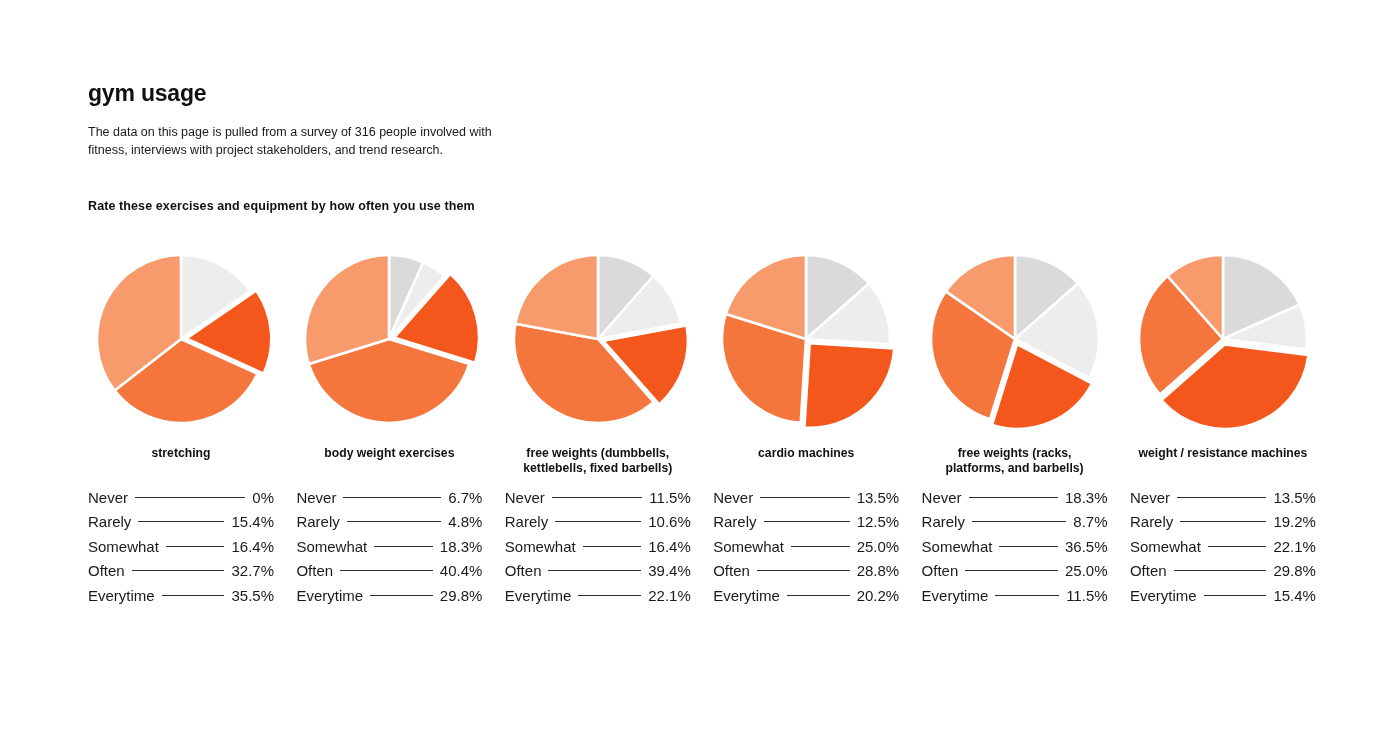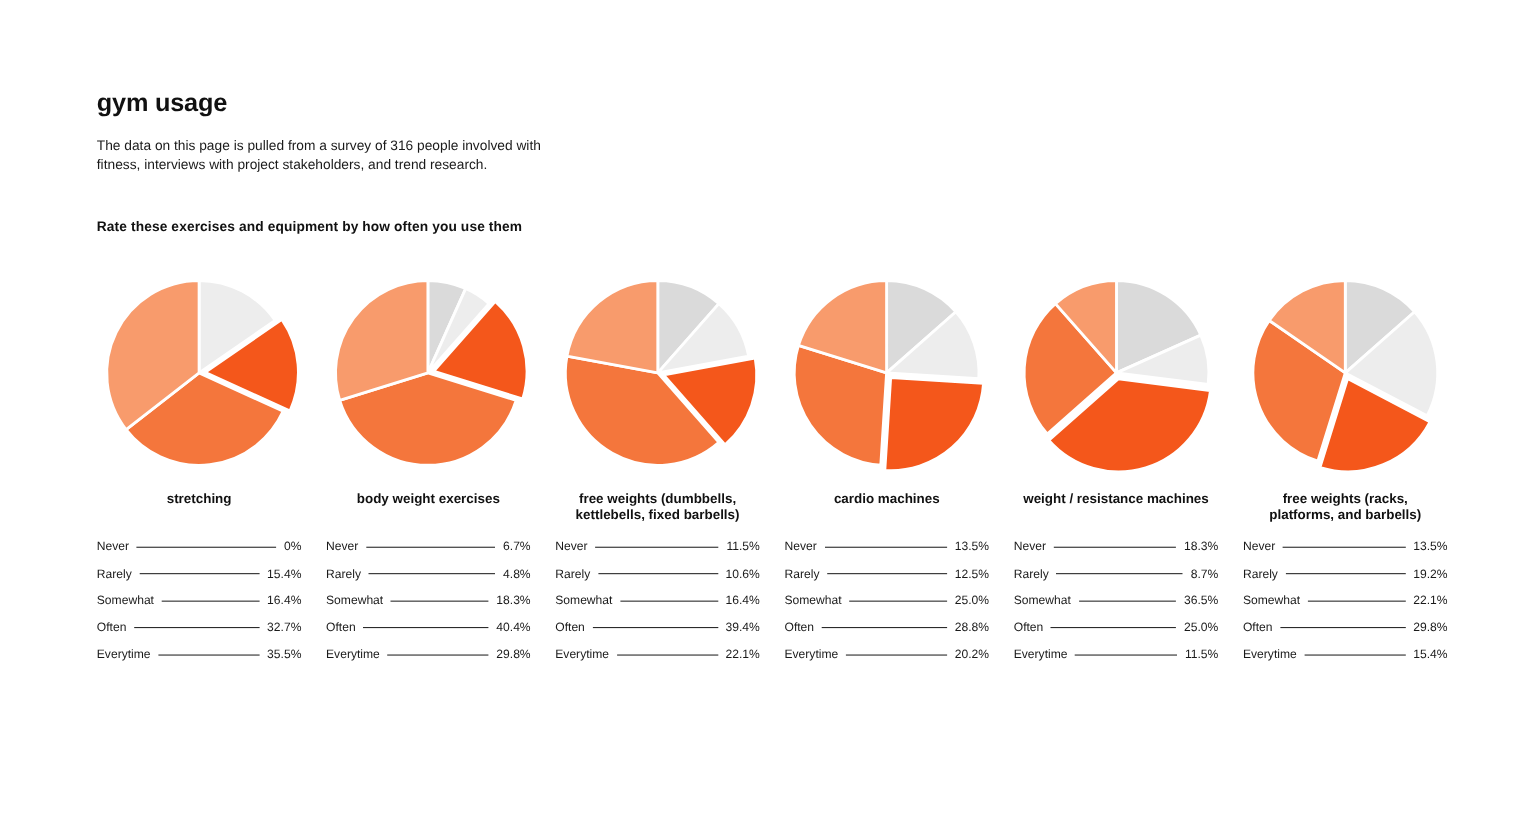--- a/index.html
+++ b/index.html
@@ -99,21 +99,21 @@
     display: flex;
     justify-content: space-between;
   }
   .legend-block {
     width: 186px;
   }
   .legend-row {
     display: flex;
     align-items: center;
     height: 24.5px;
-    font-size: 11px;
+    font-size: 15px;
     color: #1a1a1a;
     white-space: nowrap;
   }
   .legend-label {
     flex: 0 0 auto;
   }
   .legend-line {
     flex: 1 1 auto;
     height: 0;
     border-top: 1px solid #2b2b2b;
@@ -203,41 +203,41 @@
             <path d="M 96.96787119194191 97.50066641778275 L 180.80211637991673 102.77507005824506 A 84 84 0 0 1 91.6934675514796 181.33491160575755 Z" fill="#F4571B" stroke="#FFFFFF" stroke-width="2" stroke-linejoin="round"></path>
             <path d="M 93 93 L 87.72559635953769 176.83424518797483 A 84 84 0 0 1 12.791378241281976 68.04850714752912 Z" fill="#F4763C" stroke="#FFFFFF" stroke-width="2.6" stroke-linejoin="round"></path>
             <path d="M 93 93 L 12.791378241281976 68.04850714752912 A 84 84 0 0 1 92.99999999999999 9 Z" fill="#F89B6C" stroke="#FFFFFF" stroke-width="2.6" stroke-linejoin="round"></path>
           </svg>
         </div>
         <div class="chart-caption"><span>cardio machines</span></div>
       </div>
       <div class="chart-block">
         <div class="pie-wrap">
           <svg viewBox="0 0 186 186">
+            <path d="M 93 93 L 93 9 A 84 84 0 0 1 156.0093298489586 37.44980331281324 Z" fill="#DADADA" stroke="#FFFFFF" stroke-width="2.6" stroke-linejoin="round"></path>
+            <path d="M 93 93 L 156.0093298489586 37.44980331281324 A 84 84 0 0 1 167.35943015192623 132.07269055850648 Z" fill="#EDEDED" stroke="#FFFFFF" stroke-width="2.6" stroke-linejoin="round"></path>
+            <path d="M 95.29610059419053 98.54327719506772 L 169.65553074611677 137.6159677535742 A 84 84 0 0 1 70.34460774171964 178.7518989537857 Z" fill="#F4571B" stroke="#FFFFFF" stroke-width="2" stroke-linejoin="round"></path>
+            <path d="M 93 93 L 68.04850714752911 173.208621758718 A 84 84 0 0 1 23.823261799212062 45.34940827335251 Z" fill="#F4763C" stroke="#FFFFFF" stroke-width="2.6" stroke-linejoin="round"></path>
+            <path d="M 93 93 L 23.823261799212062 45.34940827335251 A 84 84 0 0 1 92.99999999999991 9 Z" fill="#F89B6C" stroke="#FFFFFF" stroke-width="2.6" stroke-linejoin="round"></path>
+          </svg>
+        </div>
+        <div class="chart-caption"><span>free weights (racks,</span><br><span>platforms, and barbells)</span></div>
+      </div>
+      <div class="chart-block">
+        <div class="pie-wrap">
+          <svg viewBox="0 0 186 186">
             <path d="M 93 93 L 93 9 A 84 84 0 0 1 169.66609334189422 58.67347772214667 Z" fill="#DADADA" stroke="#FFFFFF" stroke-width="2.6" stroke-linejoin="round"></path>
             <path d="M 93 93 L 169.66609334189422 58.67347772214667 A 84 84 0 0 1 176.33763491041614 103.52799161940155 Z" fill="#EDEDED" stroke="#FFFFFF" stroke-width="2.6" stroke-linejoin="round"></path>
             <path d="M 94.76424195139383 98.73475808878997 L 178.10187686180996 109.2627497081915 A 84 84 0 0 1 31.75491210243522 154.28495477597673 Z" fill="#F4571B" stroke="#FFFFFF" stroke-width="2" stroke-linejoin="round"></path>
             <path d="M 93 93 L 29.990670151041392 148.55019668718677 A 84 84 0 0 1 37.449803312813266 29.99067015104138 Z" fill="#F4763C" stroke="#FFFFFF" stroke-width="2.6" stroke-linejoin="round"></path>
             <path d="M 93 93 L 37.449803312813266 29.99067015104138 A 84 84 0 0 1 92.99999999999999 9 Z" fill="#F89B6C" stroke="#FFFFFF" stroke-width="2.6" stroke-linejoin="round"></path>
           </svg>
         </div>
         <div class="chart-caption"><span>weight / resistance machines</span></div>
       </div>
-      <div class="chart-block">
-        <div class="pie-wrap">
-          <svg viewBox="0 0 186 186">
-            <path d="M 93 93 L 93 9 A 84 84 0 0 1 156.0093298489586 37.44980331281324 Z" fill="#DADADA" stroke="#FFFFFF" stroke-width="2.6" stroke-linejoin="round"></path>
-            <path d="M 93 93 L 156.0093298489586 37.44980331281324 A 84 84 0 0 1 167.35943015192623 132.07269055850648 Z" fill="#EDEDED" stroke="#FFFFFF" stroke-width="2.6" stroke-linejoin="round"></path>
-            <path d="M 95.29610059419053 98.54327719506772 L 169.65553074611677 137.6159677535742 A 84 84 0 0 1 70.34460774171964 178.7518989537857 Z" fill="#F4571B" stroke="#FFFFFF" stroke-width="2" stroke-linejoin="round"></path>
-            <path d="M 93 93 L 68.04850714752911 173.208621758718 A 84 84 0 0 1 23.823261799212062 45.34940827335251 Z" fill="#F4763C" stroke="#FFFFFF" stroke-width="2.6" stroke-linejoin="round"></path>
-            <path d="M 93 93 L 23.823261799212062 45.34940827335251 A 84 84 0 0 1 92.99999999999991 9 Z" fill="#F89B6C" stroke="#FFFFFF" stroke-width="2.6" stroke-linejoin="round"></path>
-          </svg>
-        </div>
-        <div class="chart-caption"><span>free weights (racks,</span><br><span>platforms, and barbells)</span></div>
-      </div>
     </div>
 
   <div class="legends" id="legends-row">
       <div class="legend-block">
         <div class="legend-row">
           <span class="legend-label">Never</span>
           <span class="legend-line"></span>
           <span class="legend-value">0%</span>
         </div>
         <div class="legend-row">

